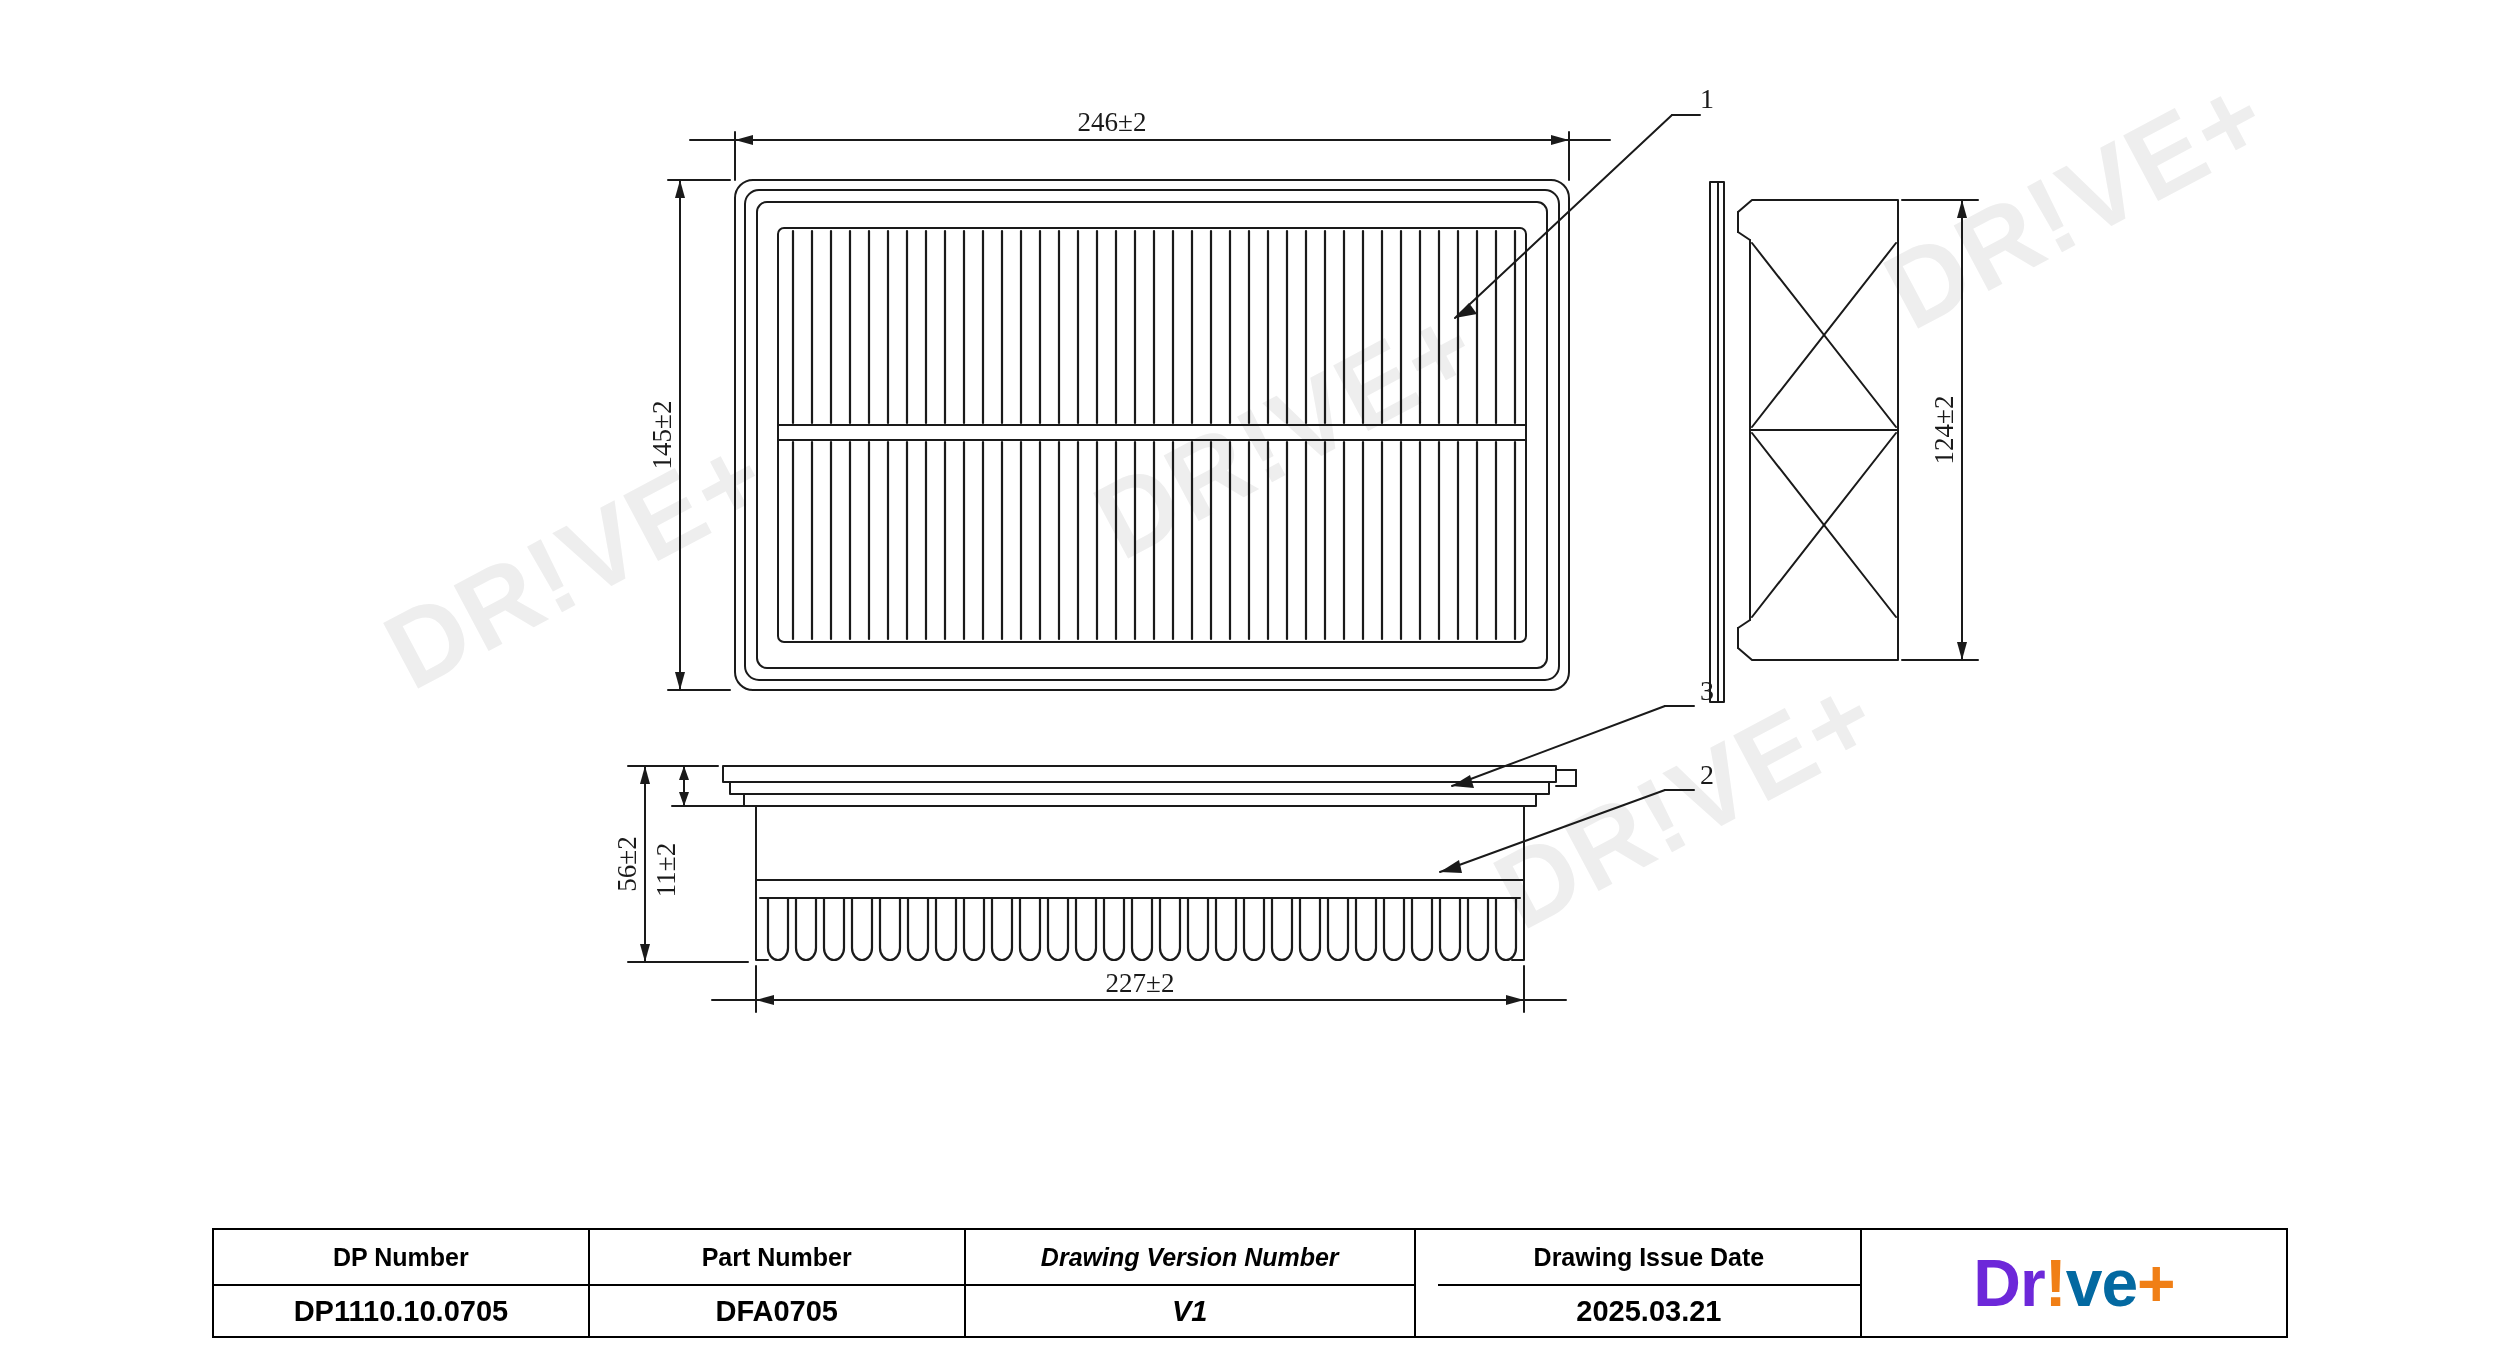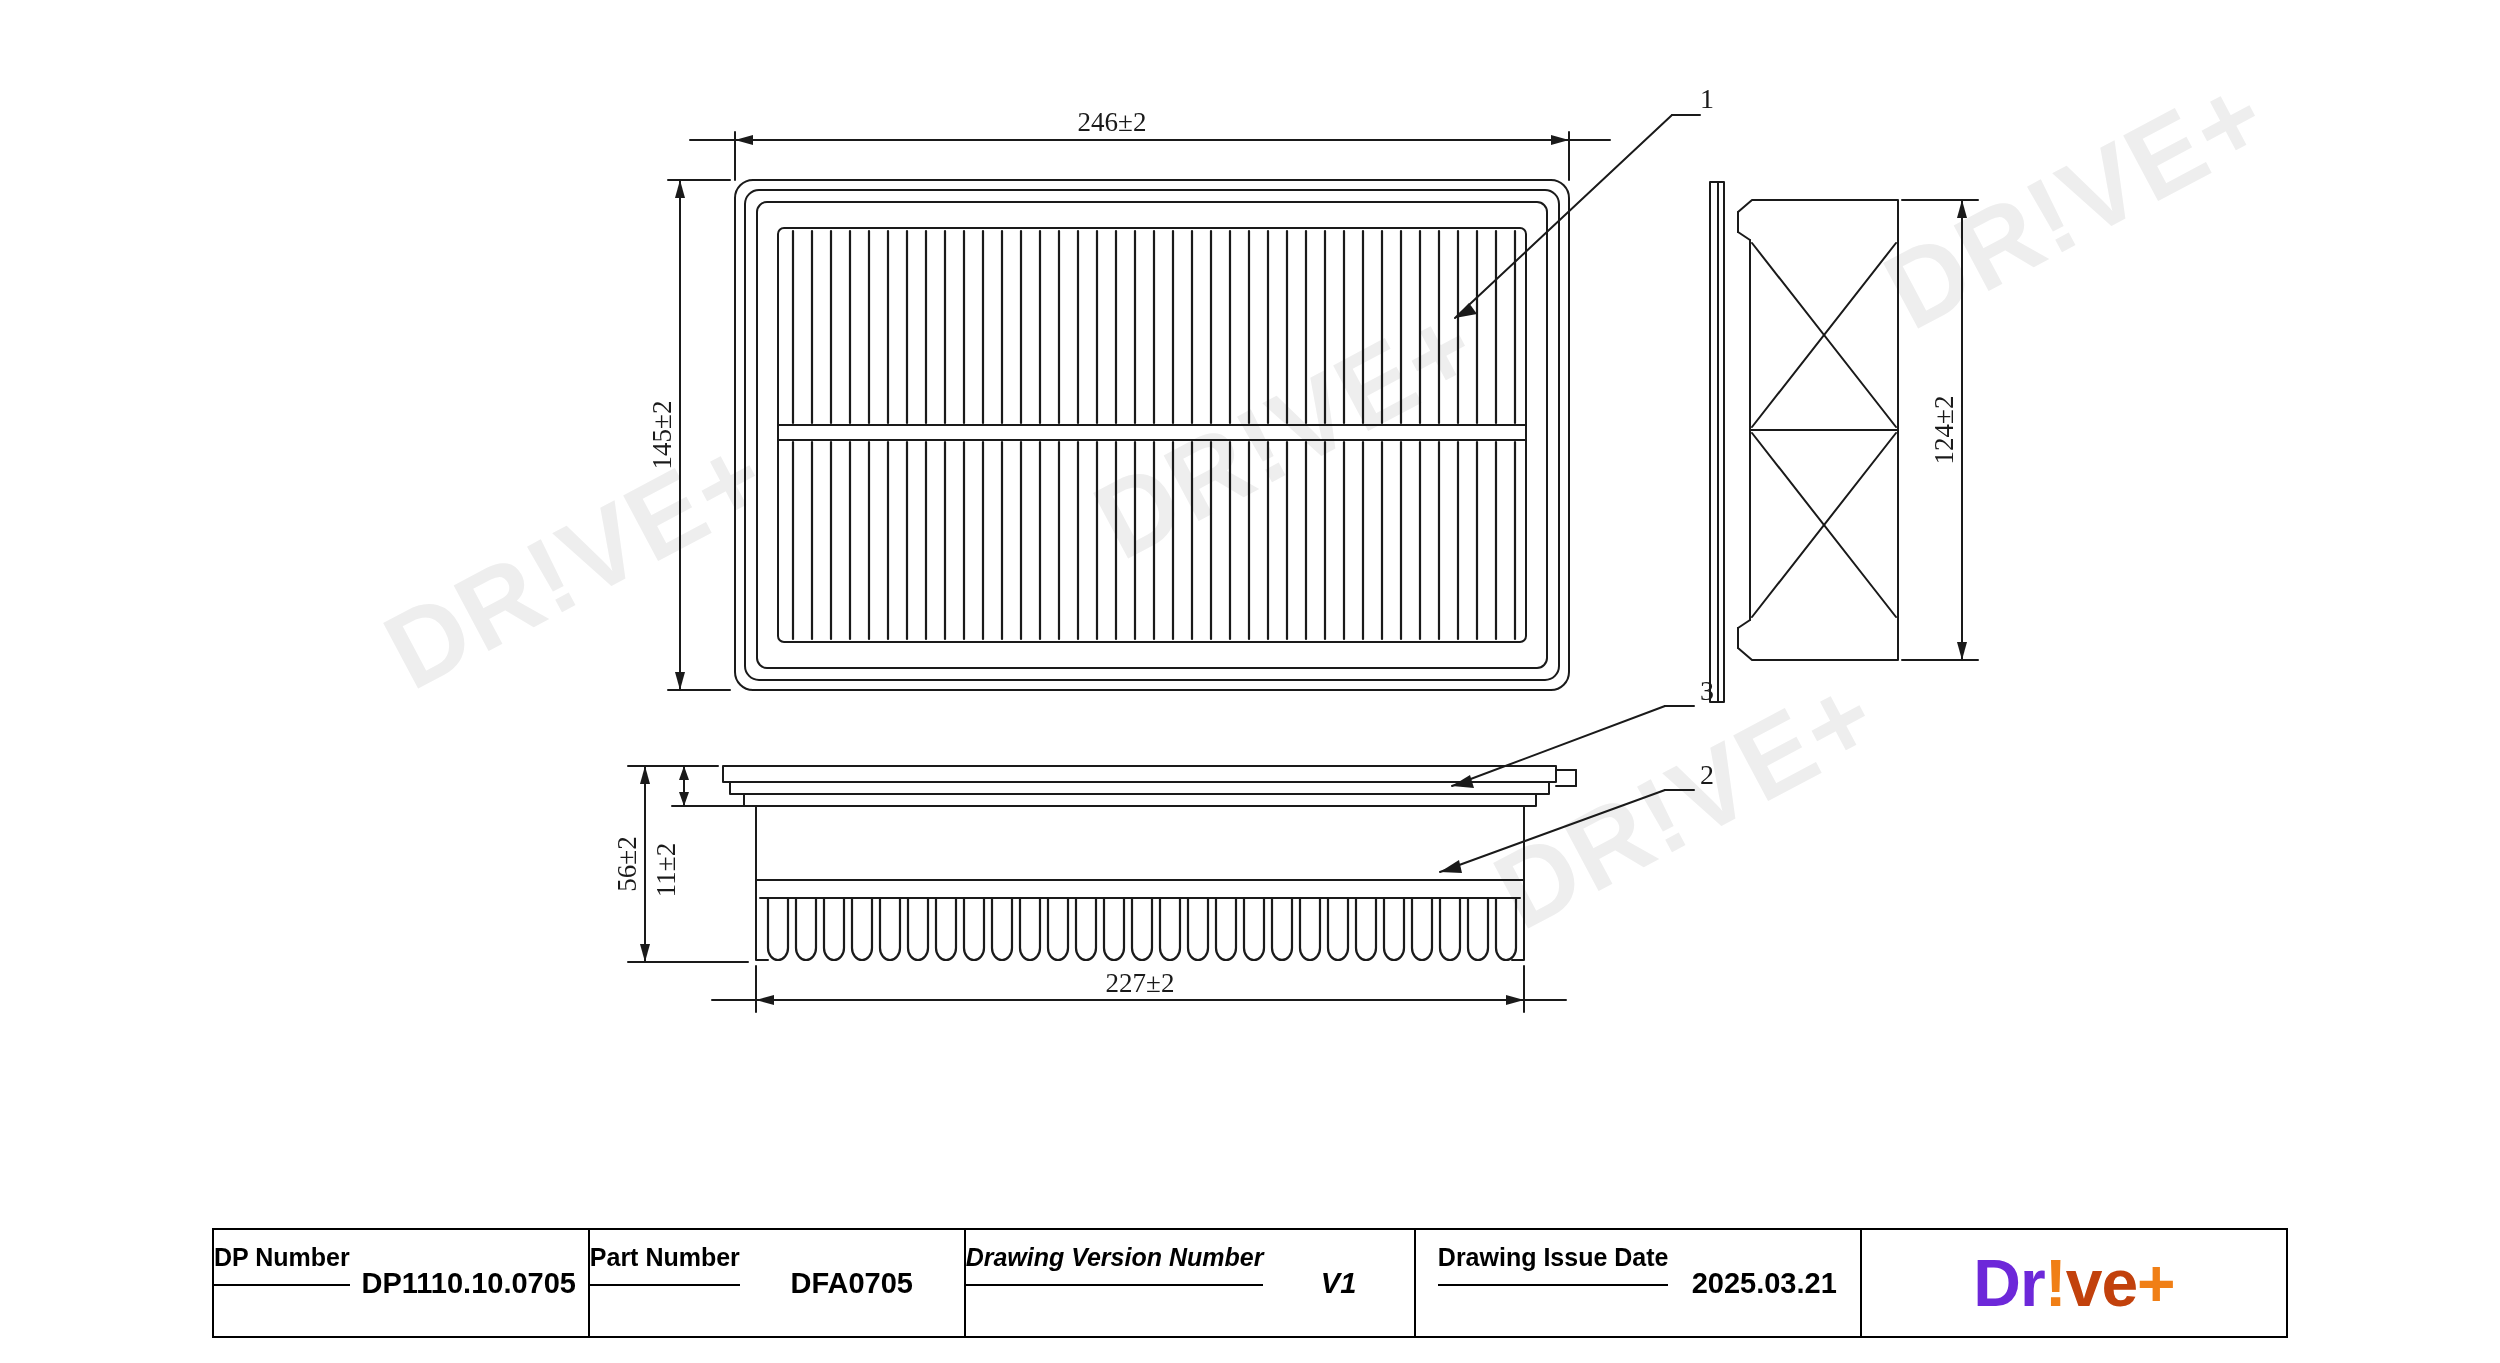--- a/index.html
+++ b/index.html
@@ -44,21 +44,21 @@
     width: 2076px;
     height: 110px;
     border: 2px solid #000;
     box-sizing: border-box;
     display: flex;
   }
   .tb-col {
     border-right: 2px solid #000;
     box-sizing: border-box;
     display: flex;
-    flex-direction: row;
+    flex-direction: column;
   }
   .tb-col:last-child { border-right: none; }
   .tb-head {
     height: 54px;
     border-bottom: 2px solid #000;
     display: flex;
     align-items: center;
     justify-content: center;
     font-family: "Liberation Sans", sans-serif;
     font-weight: bold;
@@ -81,21 +81,21 @@
   }
   .logo-text {
     font-family: "Liberation Sans", sans-serif;
     font-weight: bold;
     font-size: 66px;
     letter-spacing: -1px;
     white-space: nowrap;
   }
   .logo-dr { color: #6d28d9; }
   .logo-bang { color: #f07f16; }
-  .logo-ive { color: #c2410c; }
+  .logo-ive { color: #0369a1; }
   .logo-plus { color: #f07f16; }
 </style>
 </head>
 <body>
 
 <div id="sheet">
 
   <div class="wm" style="left:370px; top:500px;">DR!VE+</div>
   <div class="wm" style="left:1080px; top:370px;">DR!VE+</div>
   <div class="wm" style="left:1480px; top:740px;">DR!VE+</div>

